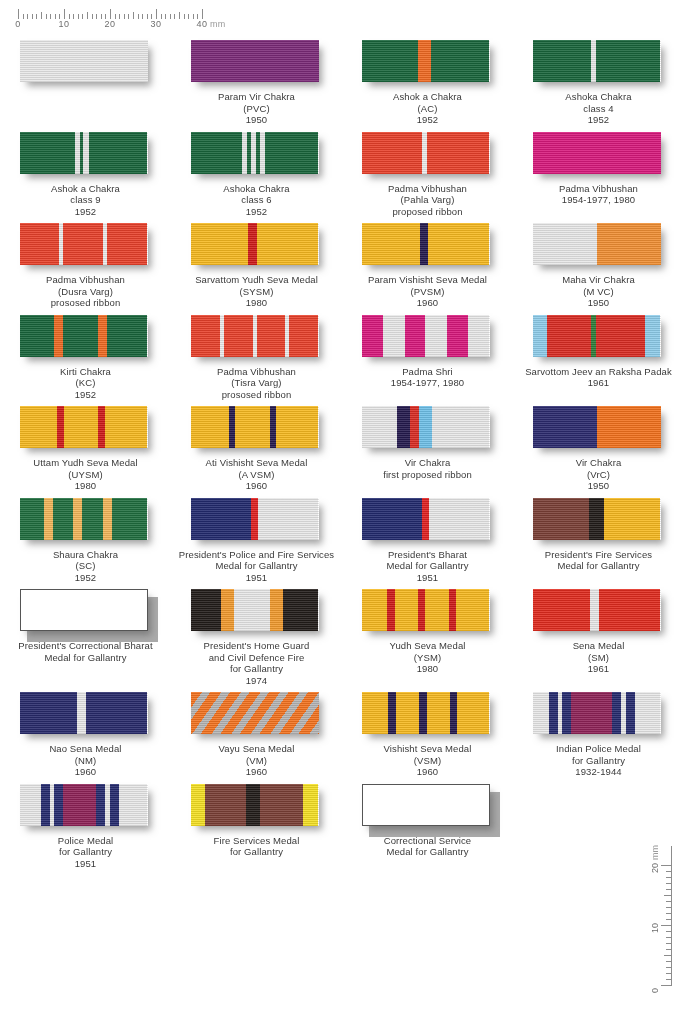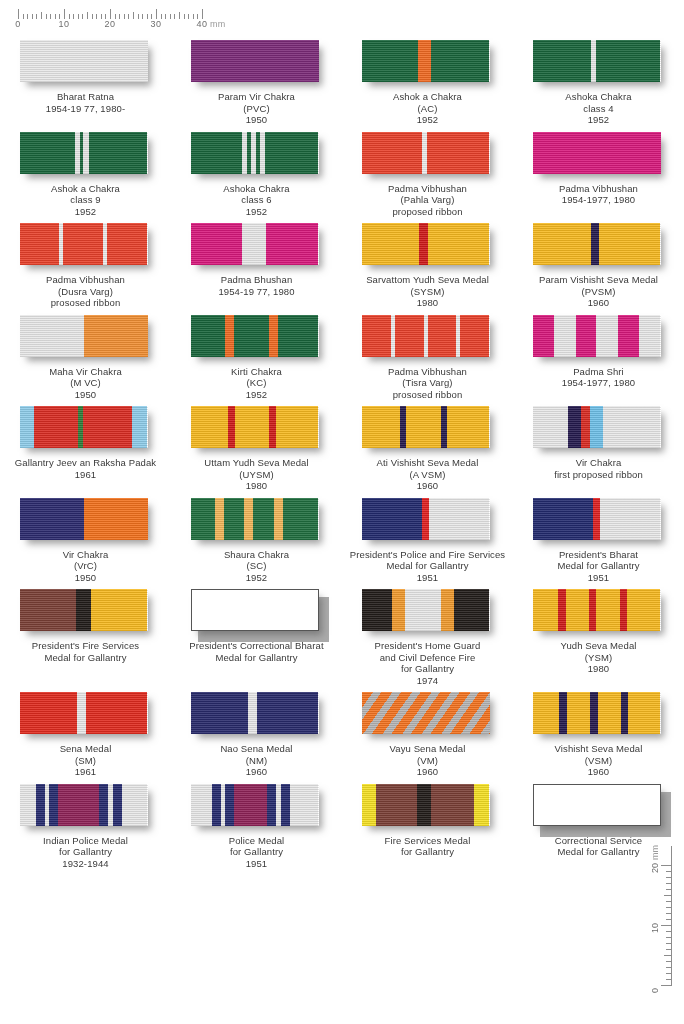--- a/index.html
+++ b/index.html
@@ -139,24 +139,20 @@
   </div>
 
 <div id="grid">
     <div class="cell">
       <div class="ribbon-wrap">
         <div class="ribbon">
           <div class="seg" style="width: 100%; background: rgb(232, 232, 232);"></div>
         </div>
         <div class="weave"></div>
       </div>
-      <div class="caption">
-        <span class="ln">Bharat Ratna</span>
-        <span class="ln">1954-19 77, 1980-</span>
-      </div>
     </div>
     <div class="cell">
       <div class="ribbon-wrap">
         <div class="ribbon">
           <div class="seg" style="width: 100%; background: rgb(123, 42, 120);"></div>
         </div>
         <div class="weave"></div>
       </div>
       <div class="caption">
         <span class="ln">Param Vir Chakra</span>
@@ -270,34 +266,20 @@
       </div>
       <div class="caption">
         <span class="ln">Padma Vibhushan</span>
         <span class="ln">(Dusra Varg)</span>
         <span class="ln">prososed ribbon</span>
       </div>
     </div>
     <div class="cell">
       <div class="ribbon-wrap">
         <div class="ribbon">
-          <div class="seg" style="width: 40%; background: rgb(216, 24, 124);"></div>
-          <div class="seg" style="width: 19%; background: rgb(232, 232, 232);"></div>
-          <div class="seg" style="width: 41%; background: rgb(216, 24, 124);"></div>
-        </div>
-        <div class="weave"></div>
-      </div>
-      <div class="caption">
-        <span class="ln">Padma Bhushan</span>
-        <span class="ln">1954-19 77, 1980</span>
-      </div>
-    </div>
-    <div class="cell">
-      <div class="ribbon-wrap">
-        <div class="ribbon">
           <div class="seg" style="width: 45%; background: rgb(246, 185, 31);"></div>
           <div class="seg" style="width: 7%; background: rgb(207, 26, 26);"></div>
           <div class="seg" style="width: 48%; background: rgb(246, 185, 31);"></div>
         </div>
         <div class="weave"></div>
       </div>
       <div class="caption">
         <span class="ln">Sarvattom Yudh Seva Medal</span>
         <span class="ln">(SYSM)</span>
         <span class="ln">1980</span>
@@ -390,21 +372,21 @@
         <div class="ribbon">
           <div class="seg" style="width: 11%; background: rgb(143, 205, 234);"></div>
           <div class="seg" style="width: 35%; background: rgb(217, 43, 34);"></div>
           <div class="seg" style="width: 4%; background: rgb(47, 125, 58);"></div>
           <div class="seg" style="width: 38%; background: rgb(217, 43, 34);"></div>
           <div class="seg" style="width: 12%; background: rgb(143, 205, 234);"></div>
         </div>
         <div class="weave"></div>
       </div>
       <div class="caption">
-        <span class="ln">Gallantry Jeev an Raksha Padak</span>
+        <span class="ln">Sarvottom Jeev an Raksha Padak</span>
         <span class="ln">1961</span>
       </div>
     </div>
     <div class="cell">
       <div class="ribbon-wrap">
         <div class="ribbon">
           <div class="seg" style="width: 29%; background: rgb(246, 185, 31);"></div>
           <div class="seg" style="width: 6%; background: rgb(207, 26, 26);"></div>
           <div class="seg" style="width: 26%; background: rgb(246, 185, 31);"></div>
           <div class="seg" style="width: 6%; background: rgb(207, 26, 26);"></div>

